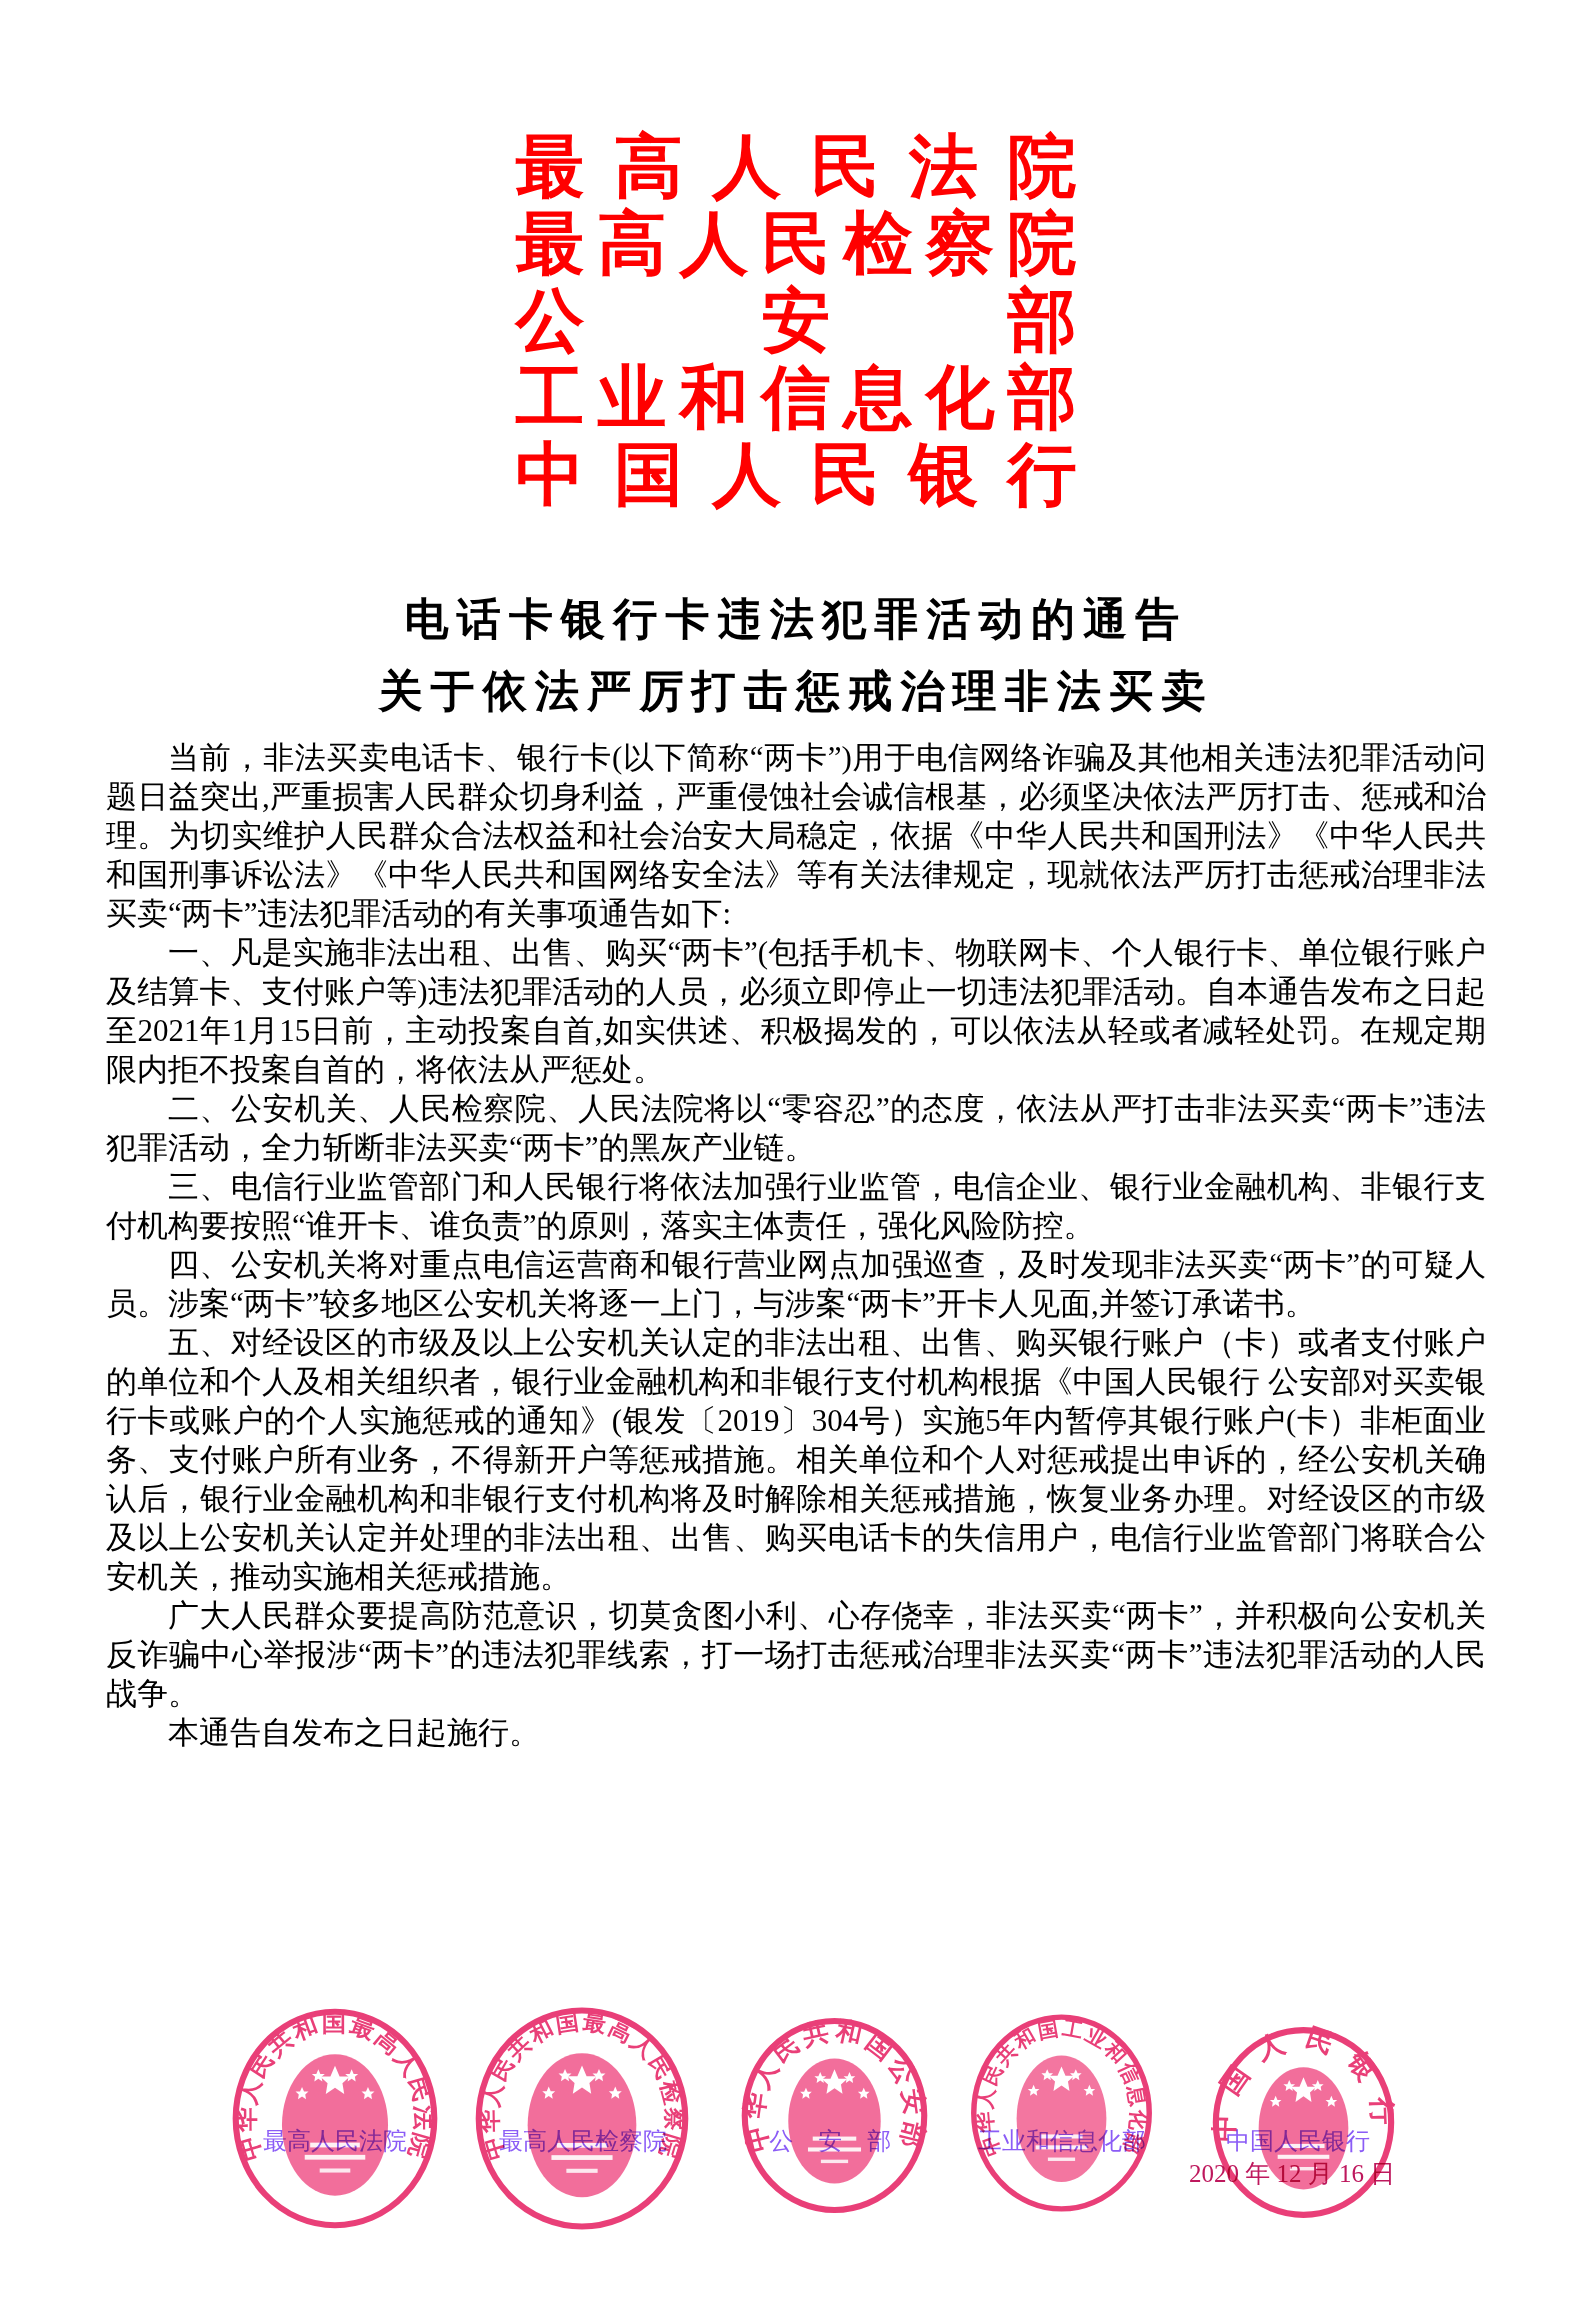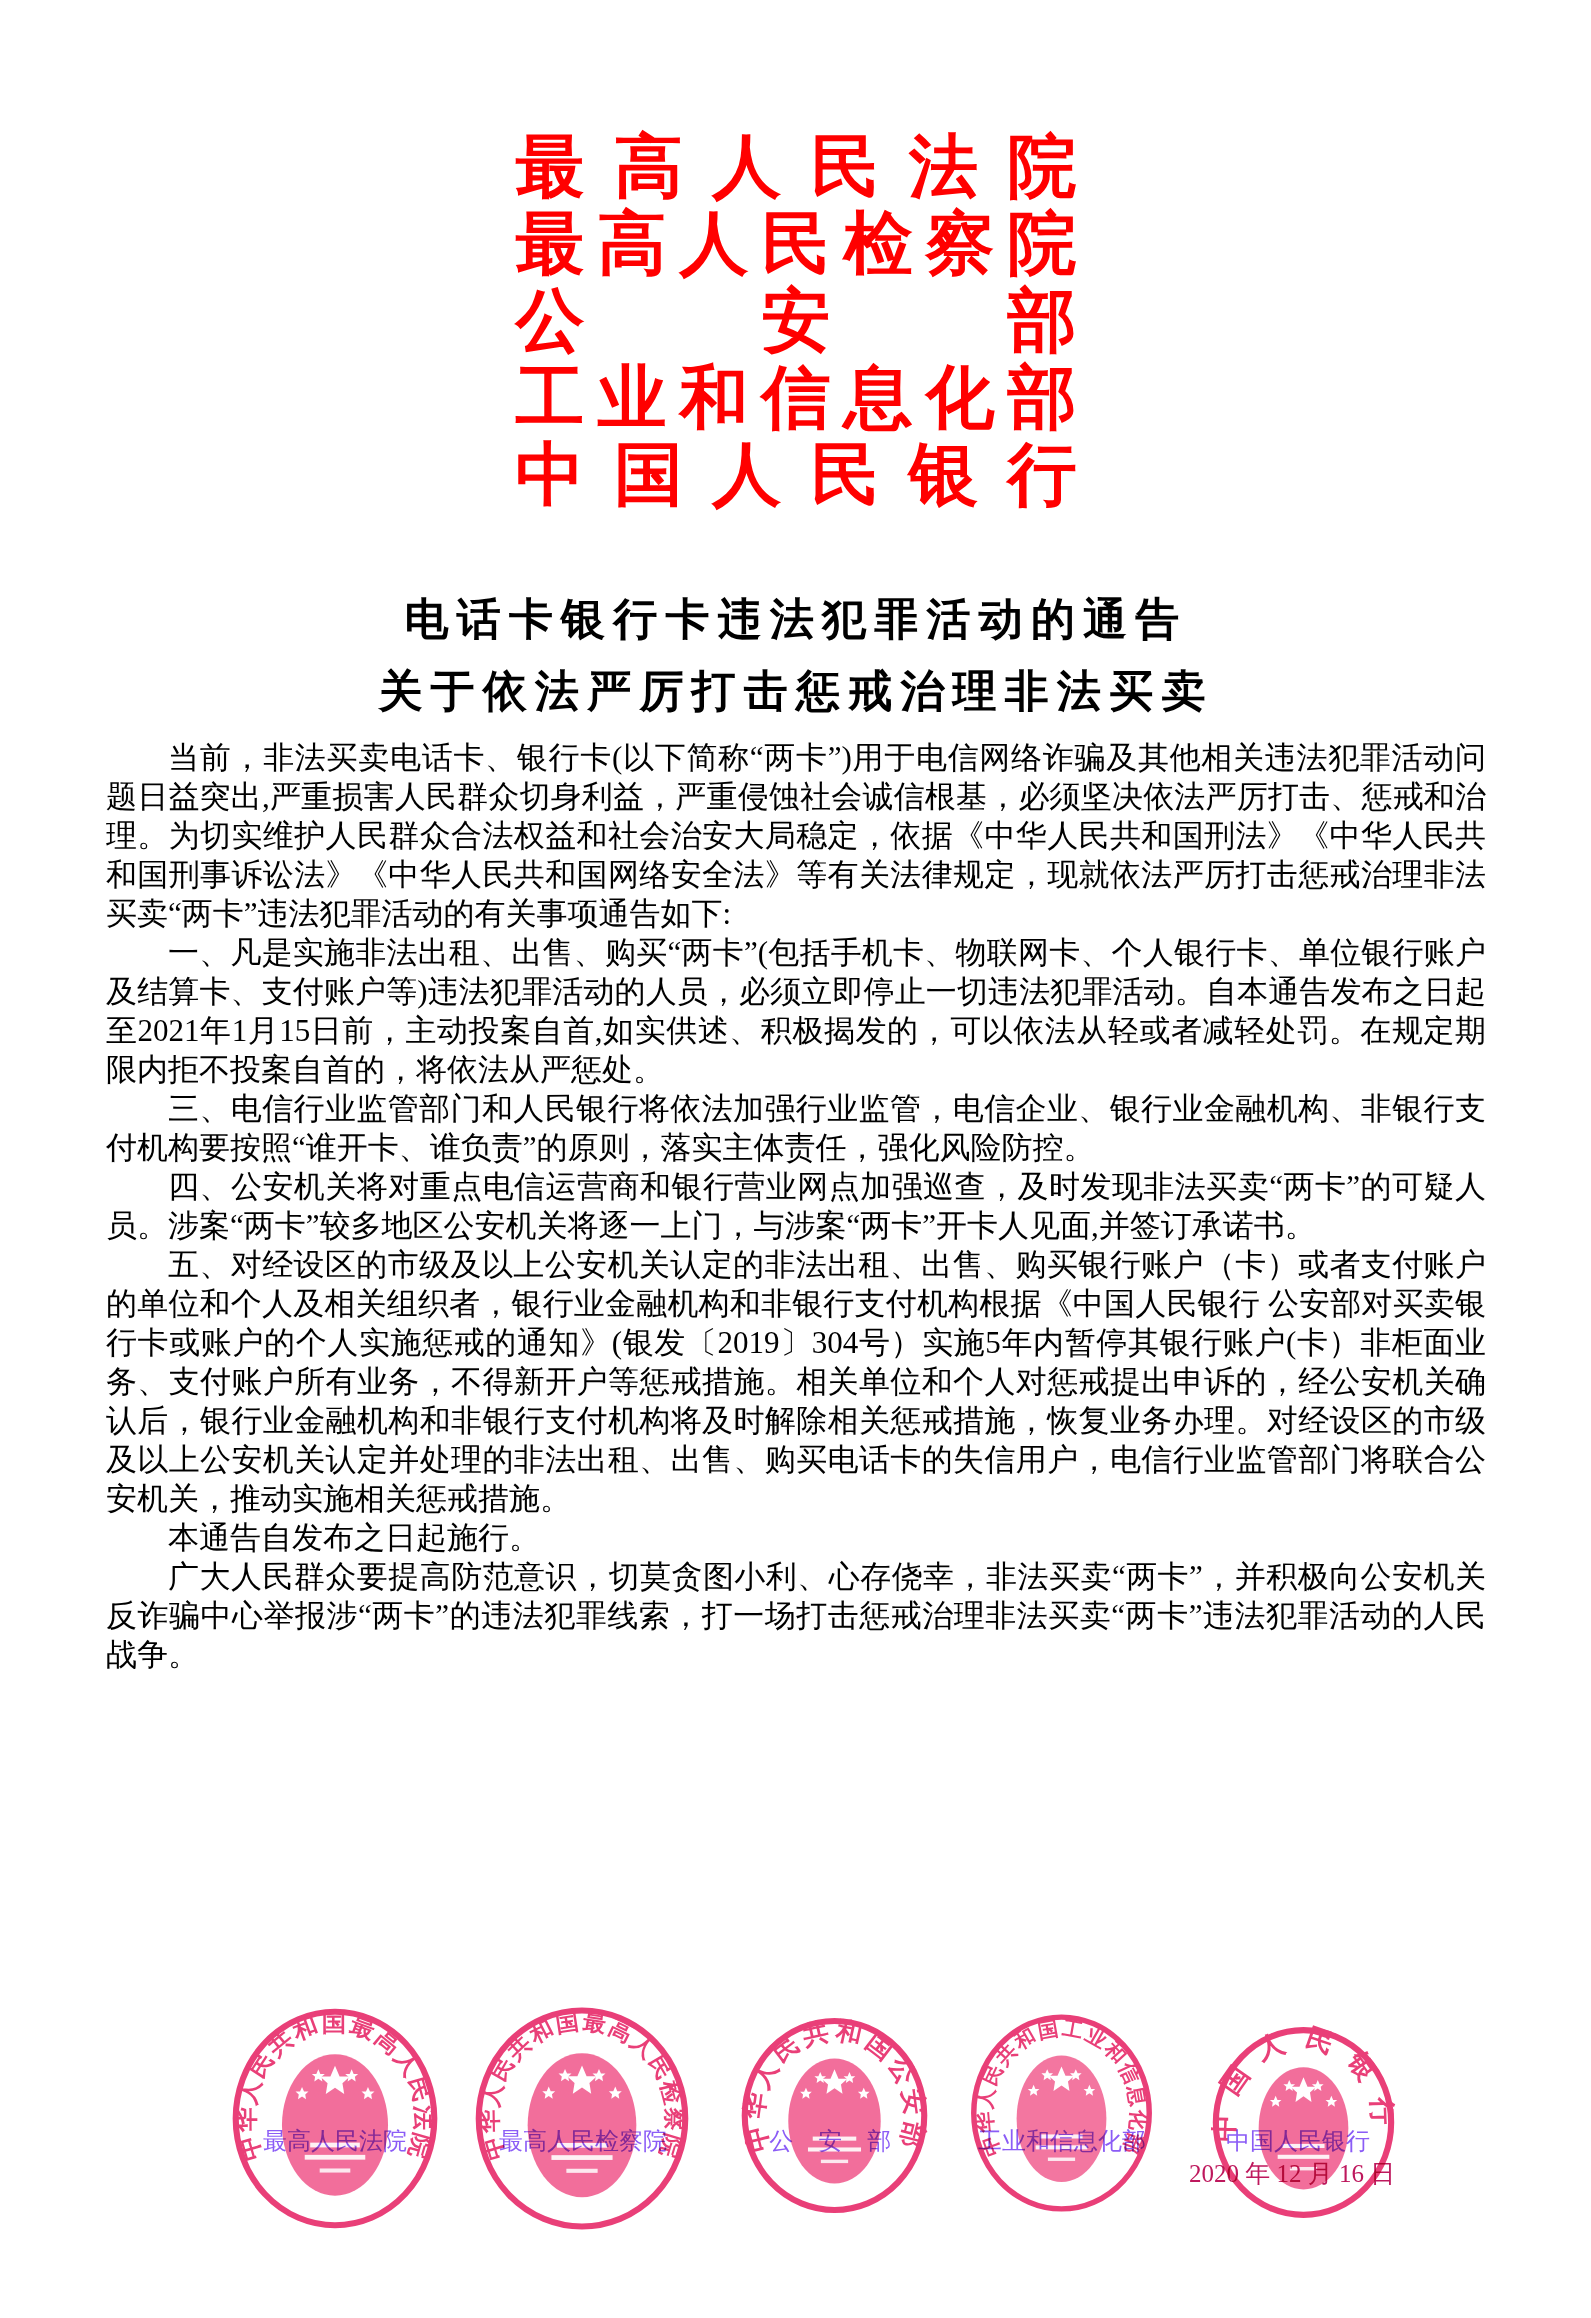--- a/index.html
+++ b/index.html
@@ -119,25 +119,26 @@
   </div>
 
   <div class="doc-title">
     <div>电话卡银行卡违法犯罪活动的通告</div>
     <div>关于依法严厉打击惩戒治理非法买卖</div>
   </div>
 
   <div class="doc-body">
     <p>当前，非法买卖电话卡、银行卡(以下简称“两卡”)用于电信网络诈骗及其他相关违法犯罪活动问题日益突出,严重损害人民群众切身利益，严重侵蚀社会诚信根基，必须坚决依法严厉打击、惩戒和治理。为切实维护人民群众合法权益和社会治安大局稳定，依据《中华人民共和国刑法》《中华人民共和国刑事诉讼法》《中华人民共和国网络安全法》等有关法律规定，现就依法严厉打击惩戒治理非法买卖“两卡”违法犯罪活动的有关事项通告如下:</p>
     <p>一、凡是实施非法出租、出售、购买“两卡”(包括手机卡、物联网卡、个人银行卡、单位银行账户及结算卡、支付账户等)违法犯罪活动的人员，必须立即停止一切违法犯罪活动。自本通告发布之日起至2021年1月15日前，主动投案自首,如实供述、积极揭发的，可以依法从轻或者减轻处罚。在规定期限内拒不投案自首的，将依法从严惩处。</p>
+    <p>二、公安机关、人民检察院、人民法院将以“零容忍”的态度，依法从严打击非法买卖“两卡”违法犯罪活动，全力斩断非法买卖“两卡”的黑灰产业链。</p>
     <p>三、电信行业监管部门和人民银行将依法加强行业监管，电信企业、银行业金融机构、非银行支付机构要按照“谁开卡、谁负责”的原则，落实主体责任，强化风险防控。</p>
     <p>四、公安机关将对重点电信运营商和银行营业网点加强巡查，及时发现非法买卖“两卡”的可疑人员。涉案“两卡”较多地区公安机关将逐一上门，与涉案“两卡”开卡人见面,并签订承诺书。</p>
     <p>五、对经设区的市级及以上公安机关认定的非法出租、出售、购买银行账户（卡）或者支付账户的单位和个人及相关组织者，银行业金融机构和非银行支付机构根据《中国人民银行 公安部对买卖银行卡或账户的个人实施惩戒的通知》(银发〔2019〕304号）实施5年内暂停其银行账户(卡）非柜面业务、支付账户所有业务，不得新开户等惩戒措施。相关单位和个人对惩戒提出申诉的，经公安机关确认后，银行业金融机构和非银行支付机构将及时解除相关惩戒措施，恢复业务办理。对经设区的市级及以上公安机关认定并处理的非法出租、出售、购买电话卡的失信用户，电信行业监管部门将联合公安机关，推动实施相关惩戒措施。</p>
+    <p>广大人民群众要提高防范意识，切莫贪图小利、心存侥幸，非法买卖“两卡”，并积极向公安机关反诈骗中心举报涉“两卡”的违法犯罪线索，打一场打击惩戒治理非法买卖“两卡”违法犯罪活动的人民战争。</p>
     <p>本通告自发布之日起施行。</p>
-    <p>广大人民群众要提高防范意识，切莫贪图小利、心存侥幸，非法买卖“两卡”，并积极向公安机关反诈骗中心举报涉“两卡”的违法犯罪线索，打一场打击惩戒治理非法买卖“两卡”违法犯罪活动的人民战争。</p>
   </div>
 
   <svg class="seal" style="left:231px;top:2008px" width="208" height="221" viewBox="0 0 305 325">
     <ellipse cx="152.5" cy="162.5" rx="146" ry="157" fill="none" stroke="#e8316e" stroke-width="9"></ellipse>
     <path id="arc-s1" d="M 44.7,217.1 A 119,129 0 1 1 260.3,217.1" fill="none"></path>
     <text class="ring-s1"><textPath href="#arc-s1" startOffset="50%" text-anchor="middle">中华人民共和国最高人民法院</textPath></text>
     <g>
       <ellipse cx="152.5" cy="172" rx="78" ry="104" fill="#ef4f85" fill-opacity="0.88"></ellipse>
       <use href="#star5" transform="translate(152.5,108) scale(2.3)" fill="#fff"></use>
       <use href="#star5" transform="translate(104,126) scale(1.0)" fill="#fff"></use>

